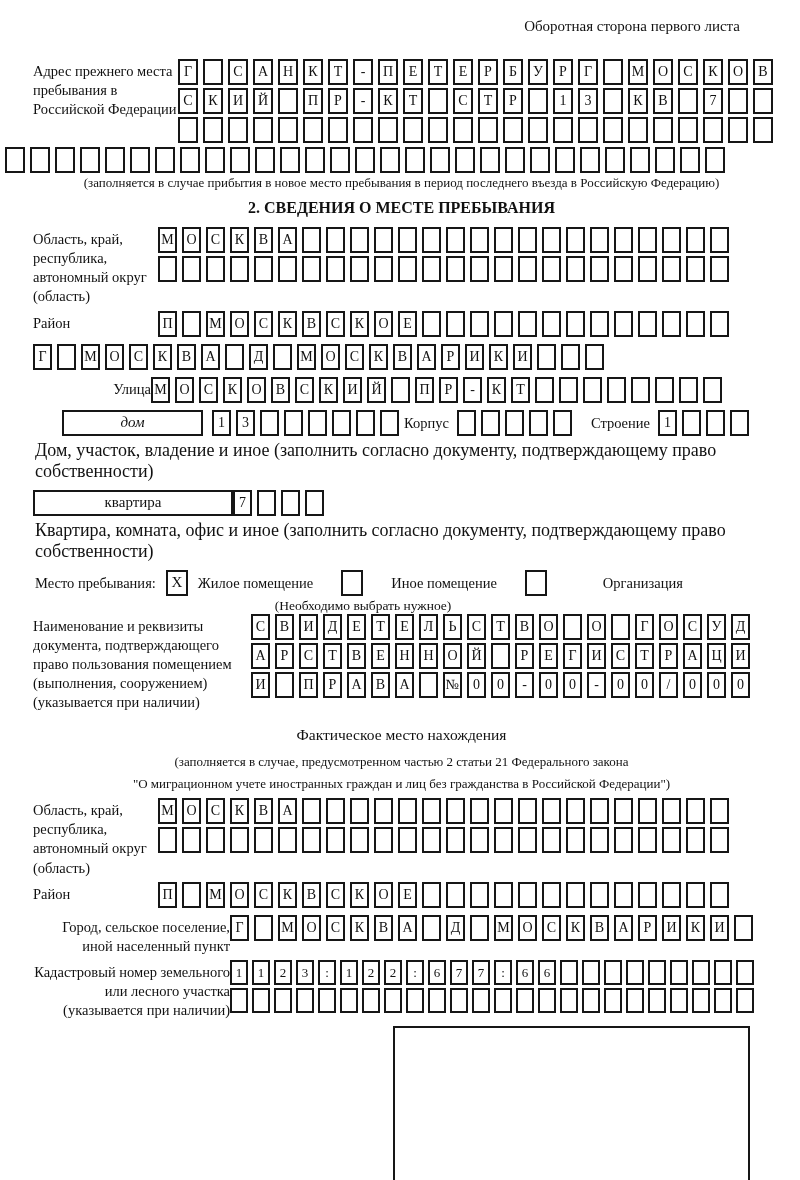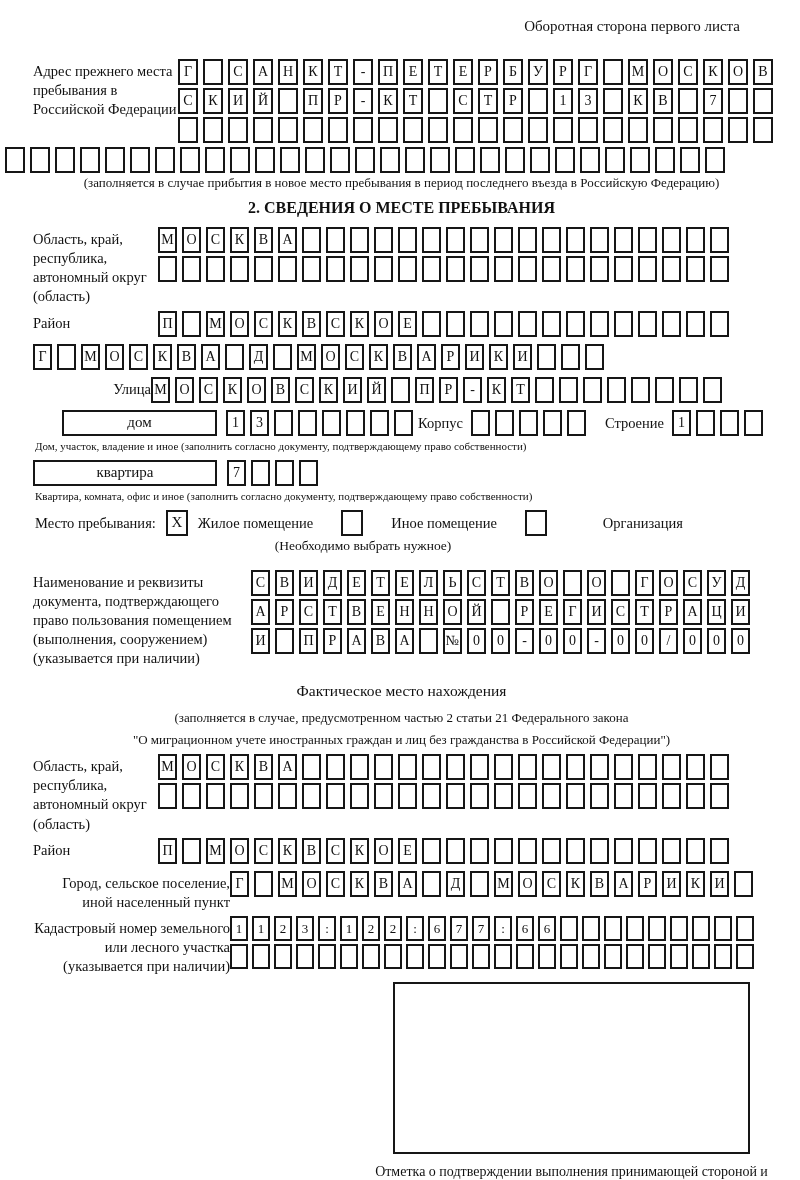--- a/index.html
+++ b/index.html
@@ -30,40 +30,40 @@
   .w-a  { width:145px; }   
   .w-b  { width:125px; }   
   .w-c  { width:140px; }   
   .w-d  { width:118px;text-align:right; }   
   .w-e  { width:218px; }   
   .w-f  { width:197px;text-align:right; }   
 
   .fullrow { margin:2px 0 2px -28px; }
 
   .note-center { text-align:center; font-size:13px; margin:2px 0 6px 0; }
-  .note-left   { font-size:11px; margin:2px 0 8px 2px; }
+  .note-left   { font-size:18px; margin:2px 0 8px 2px; }
   .sec-title   { text-align:center; font-size:16px; font-weight:bold; margin:8px 0 10px 0; }
   .sub-title   { text-align:center; font-size:15.5px; font-weight:normal; margin:14px 0 10px 0; }
 
   .widebox {
     flex:none; height:26px; border:2px solid #161616;
     display:flex; align-items:center; justify-content:center; font-size:15px;
   }
-  .housebox { width:155px; margin-left:29px; margin-right:9px; }
-  .aptbox   { width:184px; margin-right:10px; }
+  .housebox { width:141px; margin-left:29px; margin-right:9px;font-style:italic; }
+  .aptbox   { width:200px; }
   .inline-lab { font-size:14.5px; line-height:26px; flex:none; }
 
   .stayrow { display:flex; align-items:center; margin:6px 0 2px 2px; }
   .stayrow .gap-s { width:10px; flex:none; }
   .stayrow .gap-m { width:28px; flex:none; }
   .checkbox {
     flex:none; width:22px; height:26px; border:2px solid #161616;
     display:flex; align-items:center; justify-content:center; font-size:15px;
   }
-  .stay-note { margin-left:155px; width:350px; text-align:center; font-size:13.5px; margin-top:2px; margin-bottom:16px; }
+  .stay-note { margin-left:155px; width:350px; text-align:center; font-size:13.5px; margin-top:2px; margin-bottom:0; }
 
   .stamp-box { width:357px; height:172px; border:2px solid #161616; margin:6px 0 8px 360px; }
   .stamp-caption { margin-left:337px; width:403px; text-align:center; font-size:14px; line-height:1.38; }
 
   .mb0 { margin-bottom:0; }
 </style>
 </head>
 <body>
 
 <div class="content">

